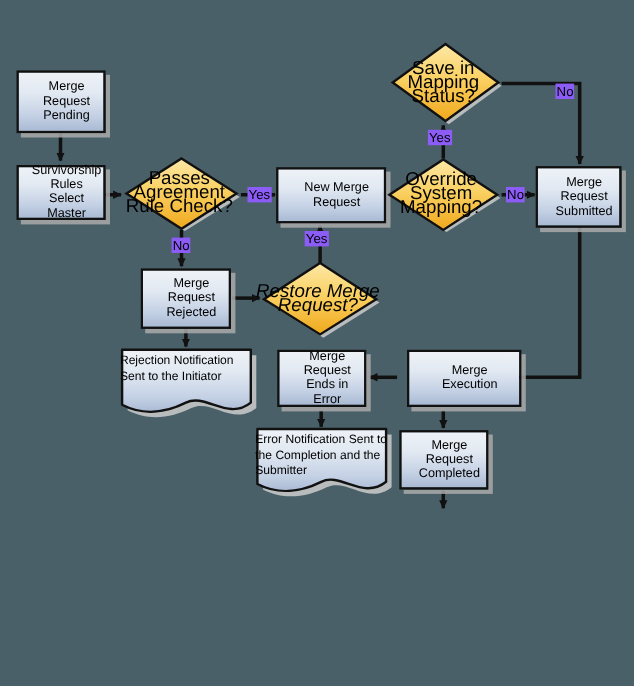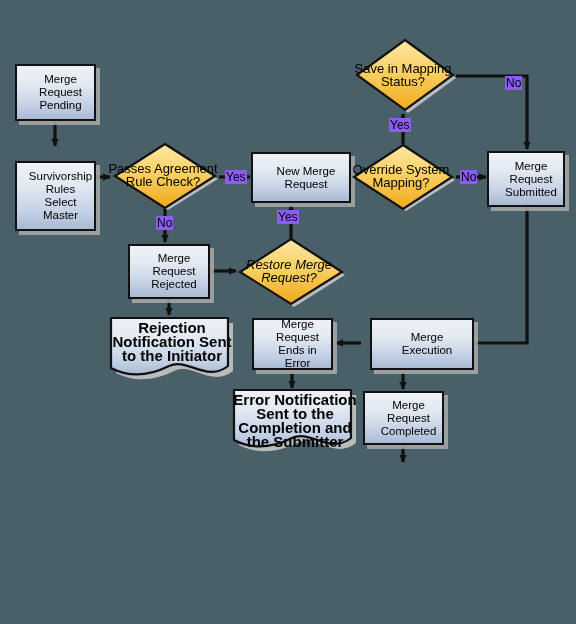--- a/index.html
+++ b/index.html
@@ -22,32 +22,31 @@
     display:flex;align-items:center;justify-content:center;
     text-align:center;
     color:#000;font-size:11.5px;line-height:13px;padding-left:10px;
   }
   .proc span{display:block;padding:0 2px;}
 
   
   .dec{display:flex;align-items:center;justify-content:center;}
   .dec .txt{
     position:relative;z-index:2;text-align:center;
-    font-size:13px;line-height:13px;color:#000;
+    font-size:17px;line-height:13px;color:#000;
   }
   .dec svg{position:absolute;left:0;top:0;}
 
   
   .doc{position:absolute;}
   .doc svg{position:absolute;left:0;top:0;}
   .doc .txt{
-    position:relative;z-index:2;text-align:center;
-    font-size:15px;line-height:14px;color:#000;
+    position:relative;z-index:2;
+    font-size:11px;line-height:14px;color:#000;
     padding-top:6px;
-    font-weight:bold;
   }
 
   
   .elabel{
     position:absolute;background:#8b5cf6;color:#000;
     font-size:12px;line-height:14px;
     padding:0 1px;border:0;z-index:5;white-space:nowrap;
   }
 </style>
 </head>
@@ -94,21 +93,21 @@
       <line x1="403" y1="373" x2="403" y2="389" marker-end="url(#ah)"></line>
 
       <line x1="403" y1="446" x2="403" y2="462" marker-end="url(#ah)"></line>
     </g>
   </svg>
 
   <div class="node proc" style="left:15px;top:64px;width:81px;height:57px;">
     <span>Merge Request Pending</span>
   </div>
 
-  <div class="node proc" style="left:15px;top:161px;width:81px;height:70px;">
+  <div class="node proc" style="left:15px;top:150px;width:81px;height:50px;">
     <span>Survivorship Rules Select Master</span>
   </div>
 
   <div class="node proc" style="left:251px;top:152px;width:100px;height:51px;">
     <span>New Merge Request</span>
   </div>
 
   <div class="node proc" style="left:487px;top:151px;width:78px;height:56px;">
     <span>Merge Request Submitted</span>
   </div>

